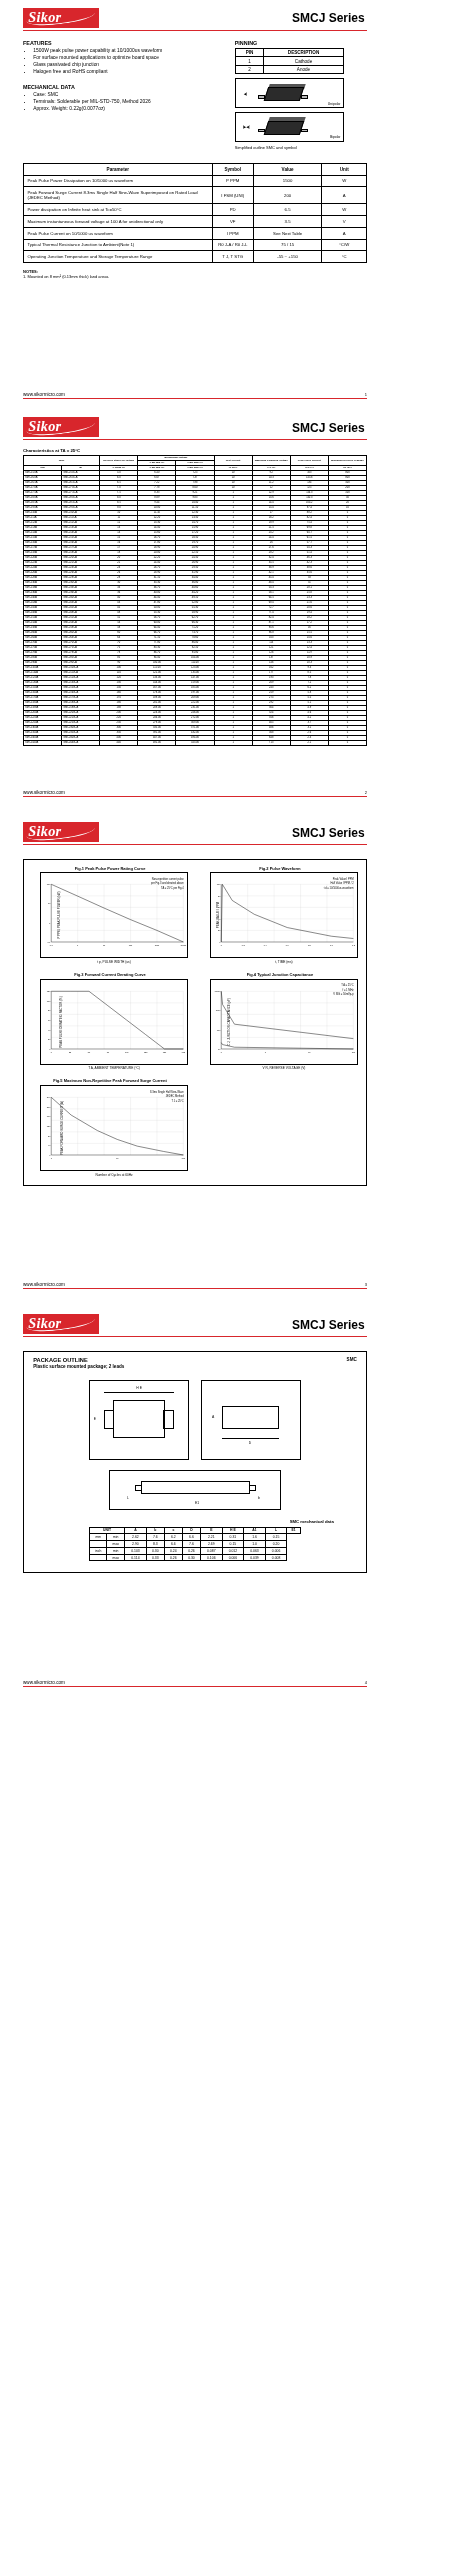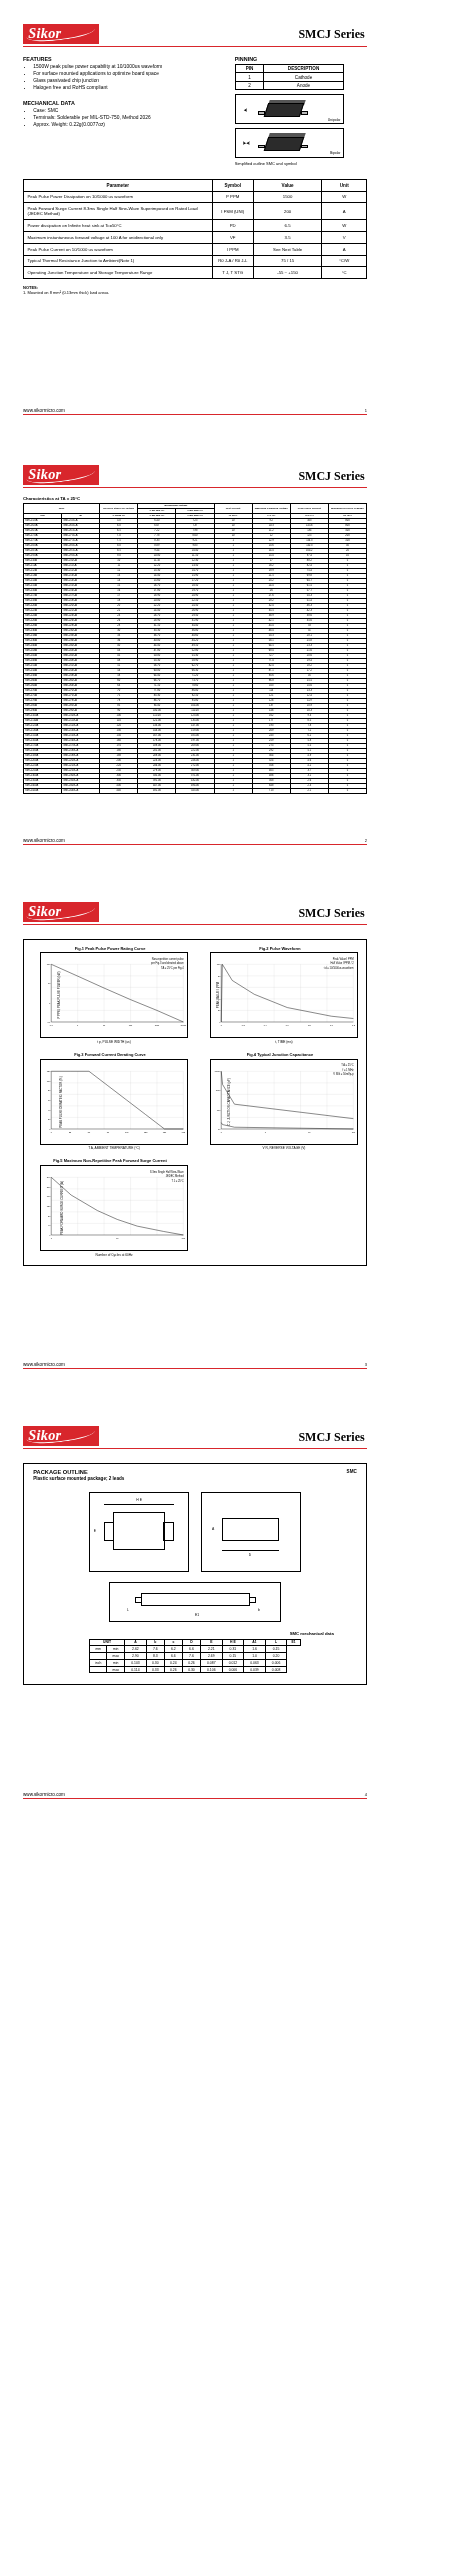--- a/index.html
+++ b/index.html
@@ -7,21 +7,21 @@
   body {
     width: 455px;
     background: #ffffff;
     font-family: "Liberation Sans", sans-serif;
     color: #000;
     font-size: 5.2px;
   }
   .page {
     width: 390px;
     position: relative;
-    padding: 16px 23px;
+    padding: 0 23px;
   }
   
   .page-header {
     display: flex;
     align-items: flex-start;
     justify-content: space-between;
     padding-top: 8px;
   }
   .logo-box {
     width: 76px;
@@ -44,21 +44,21 @@
     position:absolute;
     width: 69px; height: 13.8px;
     border-bottom: 1.1px solid #fff;
     border-radius: 50%;
     left: 3.4px; top: 2.3px;
     transform: rotate(-7deg);
   }
   .series-title {
     font-size: 12px;
     font-weight: bold;
-    font-family: Liberation Serif, serif;
+    font-family: Liberation Sans, sans-serif;
     padding-top: 3.4px;
     padding-right: 2.3px;
   }
   .hr-red {
     border: none;
     border-top: 0.9px solid #d8262c;
     margin: 2.3px 0 0 0;
   }
   
   .features-wrap {

